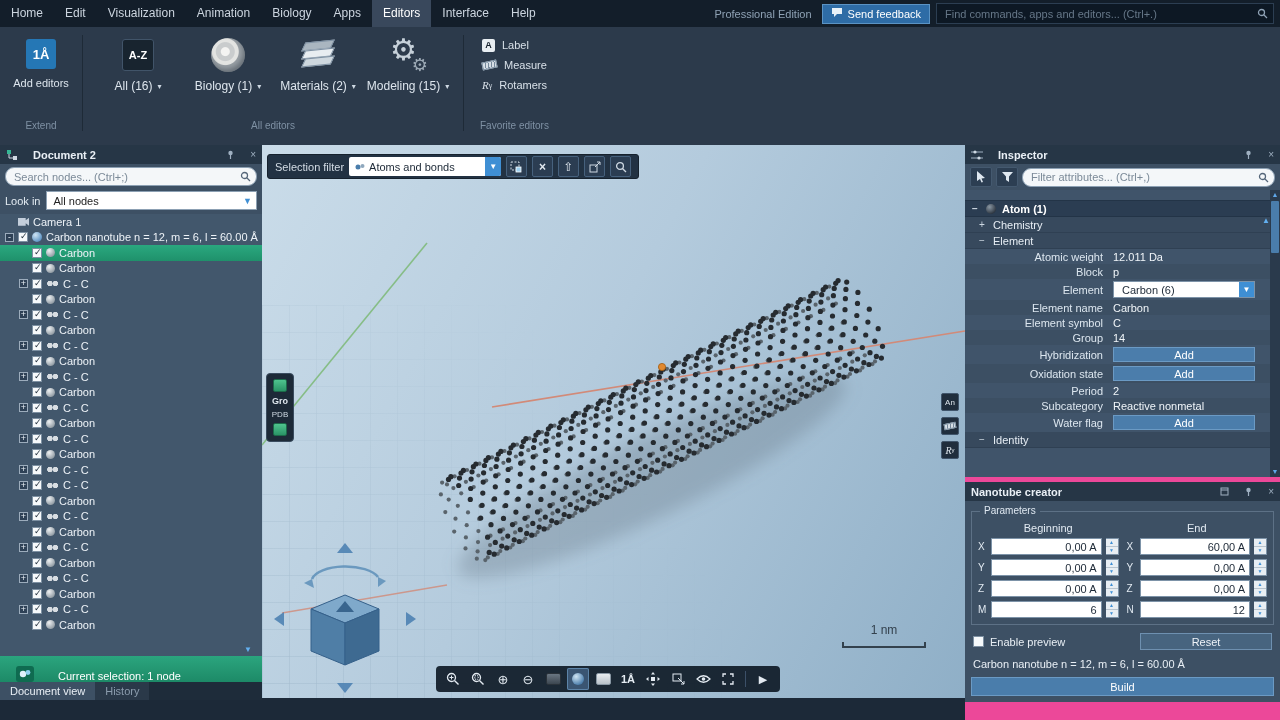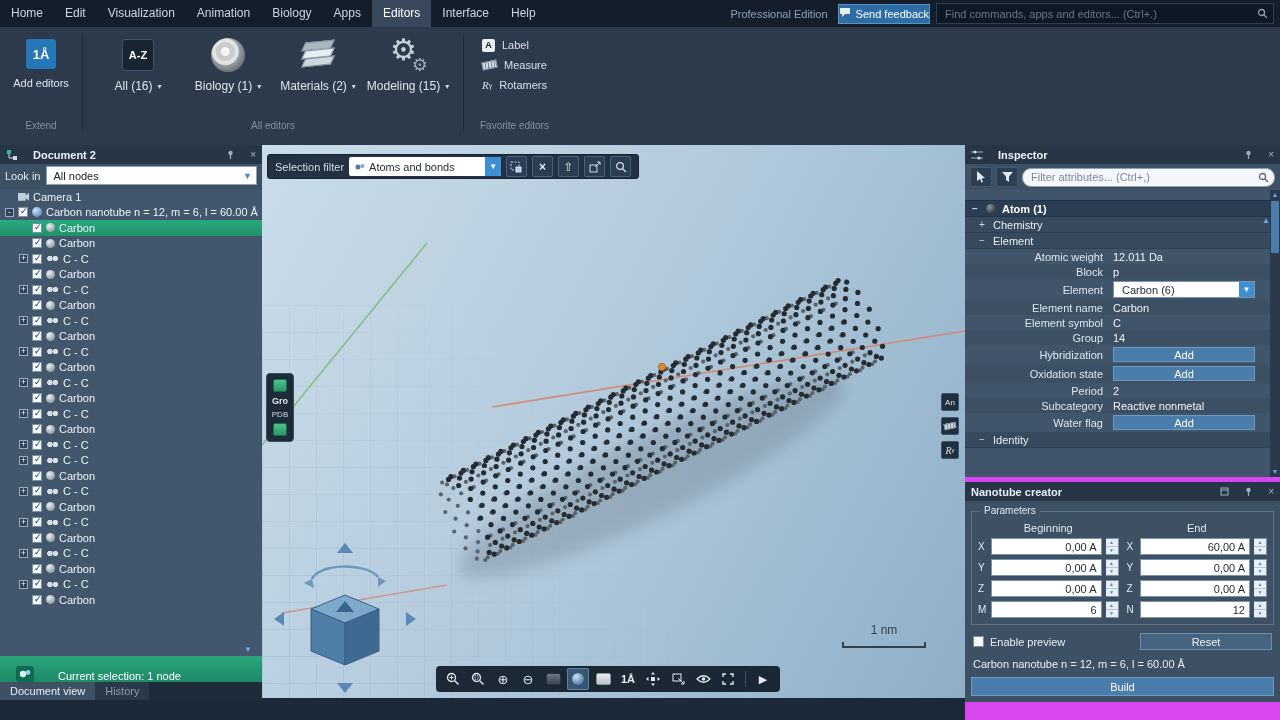--- a/index.html
+++ b/index.html
@@ -6,21 +6,21 @@
   html,body { width:1280px; height:720px; overflow:hidden; }
   body { font-family:"Liberation Sans","DejaVu Sans",sans-serif; font-size:11px; background:#16222f; color:#dfe7ee; }
   .app { width:1280px; height:720px; position:relative; display:flex; flex-direction:column; overflow:hidden; }
 
   
   .menubar { height:27px; background:#131e2a; display:flex; align-items:center; flex:none; }
   .menu-item { padding:0 11px; line-height:27px; font-size:12px; color:#ccd5df; cursor:default; }
   .menu-item.active { background:#39485c; color:#fff; }
   .mb-spacer { flex:1; }
   .edition { color:#8fa2b5; font-size:11px; margin-right:10px; white-space:nowrap; }
-  .feedback-btn { display:flex; align-items:center; gap:5px; background:#2e6ca6; border:1px solid #5b93c4; color:#fff; height:20px; padding:0 0; margin-right:6px; white-space:nowrap; }
+  .feedback-btn { display:flex; align-items:center; gap:5px; background:#2e6ca6; border:1px solid #5b93c4; color:#fff; height:20px; padding:0 8px; margin-right:6px; white-space:nowrap; }
   .cmd-search-wrap { position:relative; margin-right:6px; }
   .cmd-search { width:338px; height:21px; background:#0d1824; border:1px solid #2c3e52; color:#cfd9e3; font-size:11px; padding:0 24px 0 8px; outline:none; }
   .cmd-search::placeholder { color:#667788; }
   .cmd-search-icon { position:absolute; right:6px; top:5px; }
 
   
   .ribbon { height:118px; background:#2c3a4b; display:flex; padding:4px 10px 0 10px; flex:none; }
   .ribbon-group { display:flex; flex-direction:column; }
   .rg-content { height:86px; display:flex; align-items:flex-start; }
   .rg-label { text-align:center; font-size:10px; color:#7f91a4; padding-top:3px; }
@@ -118,21 +118,21 @@
   .vpt-label { font-size:11px; font-weight:bold; color:#e6edf3; }
   .thumb-dark { width:15px; height:12px; border-radius:2px; background:linear-gradient(#6a7682,#3c4650); border:1px solid #2a323a; }
   .thumb-sphere { width:12px; height:12px; border-radius:50%; background:radial-gradient(circle at 35% 30%, #cfe4f2, #4a7dab 75%); }
   .thumb-light { width:15px; height:12px; border-radius:2px; background:linear-gradient(#e8ecef,#b9c2c9); border:1px solid #8a98a4; }
   .vpt-sep { width:1px; height:16px; background:#3c5068; margin:0 3px; }
   .vp-scalebar { position:absolute; left:580px; top:478px; width:84px; text-align:center; color:#33414d; font-size:12px; }
   .vp-scalebar .bar { margin-top:5px; height:6px; border-left:2px solid #33414d; border-right:2px solid #33414d; border-bottom:2px solid #33414d; }
   .nav-cube { position:absolute; left:8px; top:392px; }
 
   
-  .right-col { width:315px; background:#d946ef; display:flex; flex-direction:column; flex:none; }
+  .right-col { width:315px; background:#ec4899; display:flex; flex-direction:column; flex:none; }
   .inspector { height:332px; background:#3d5064; display:flex; flex-direction:column; flex:none; }
   .insp-toolbar { display:flex; gap:4px; padding:3px 5px; align-items:center; flex:none; position:relative; }
   .tool-btn { width:22px; height:20px; background:#2c3e52; border:1px solid #44596f; border-radius:2px; display:flex; align-items:center; justify-content:center; flex:none; }
   .insp-search-wrap { flex:1; position:relative; }
   .insp-search { width:100%; height:19px; background:#f4f7f9; border:1px solid #8ca0b3; border-radius:9px; font-size:11px; color:#333; padding:0 22px 0 8px; outline:none; }
   .insp-search::placeholder { color:#7b8a98; }
   .insp-mag { position:absolute; right:6px; top:4px; }
   .insp-body { flex:1; display:flex; min-height:0; }
   .insp-rows { flex:1; background:#40546a; display:flex; flex-direction:column; padding-top:10px; overflow:hidden; }
   .sec-atom { height:17px; background:#2b3d52; border-top:1px solid #233447; border-bottom:1px solid #233447; display:flex; align-items:center; gap:6px; padding:0 7px; font-weight:bold; color:#fff; flex:none; }
@@ -301,20 +301,27 @@
             </svg>
           </span>
         <span class="panel-title">Document 2</span>
         <span class="hdr-icon">
             <svg width="9" height="9" viewBox="0 0 9 9">
               <circle cx="4.5" cy="3" r="2.2" fill="#9fb0c1"></circle>
               <line x1="4.5" y1="5" x2="4.5" y2="9" stroke="#9fb0c1" stroke-width="1.2"></line>
             </svg>
           </span>
         <span class="hdr-icon">×</span>
+      </div>
+      <div class="search-row">
+        <input class="panel-search" placeholder="Search nodes... (Ctrl+;)" style="">
+        <span class="search-mag"><svg width="11" height="11" viewBox="0 0 11 11">
+              <circle cx="4.5" cy="4.5" r="3" fill="none" stroke="#55677a" stroke-width="1.3"></circle>
+              <line x1="7" y1="7" x2="10" y2="10" stroke="#55677a" stroke-width="1.3"></line>
+            </svg></span>
       </div>
       <div class="lookin-row">
         <span class="lookin-label">Look in</span>
         <div class="lookin-select">
           <span>All nodes</span>
           <span class="sel-arrow">▼</span>
         </div>
       </div>
       <div class="tree">
           <div class="tree-row" style="padding-left: 5px;">

